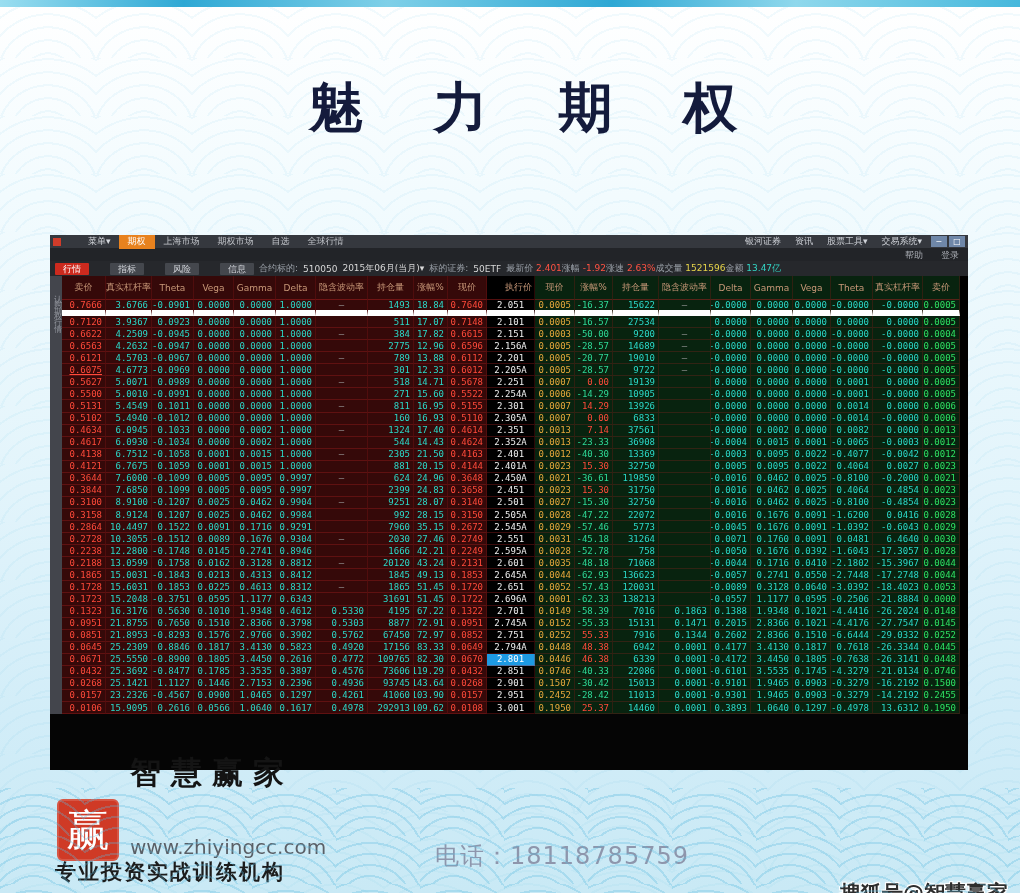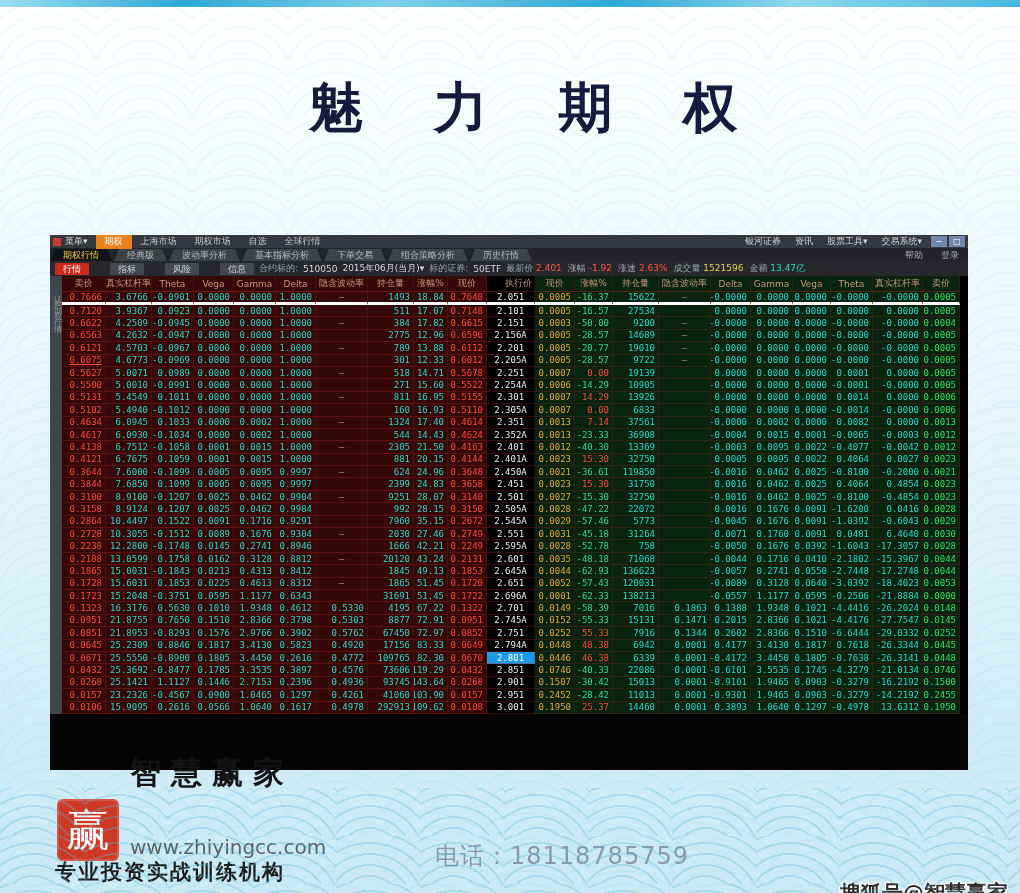--- a/index.html
+++ b/index.html
@@ -18,21 +18,21 @@
   .top-strip{position:absolute;left:0;top:0;width:1020px;height:7px;
     background:linear-gradient(90deg,#9adef0,#2ea8d4 18%,#7fd0e8 38%,#2ea8d4 60%,#8fd8ec 78%,#46b8dc 100%);}
   .slide-title{position:absolute;top:72px;left:0;width:1020px;text-align:center;margin:0;
     font-size:54px;font-weight:900;color:#141b3c;letter-spacing:26px;padding-left:26px;
     font-family:"DejaVu Sans","Liberation Sans",sans-serif;}
 
   
   .app{position:absolute;left:50px;top:235px;width:918px;height:535px;background:#000;font-size:9px;}
   .menubar{height:13px;background:#35383e;display:flex;align-items:center;color:#c0c3c8;}
   .logo-sq{width:8px;height:8px;background:#d03c2a;margin:0 4px 0 3px;flex:0 0 auto;}
-  .menu-label{padding-right:8px;color:#d6d9de;}
+  .menu-label{padding-right:8px;color:#d6d9de;margin-left:23px;}
   .menu-item{padding:0 9px;height:14px;line-height:13px;cursor:default;}
   .menu-item.active{background:#e8821e;color:#fff;}
   .mb-spacer{flex:1;}
   .mb-right{padding:0 7px;color:#cfd2d8;}
   .win-btn{width:16px;height:11px;background:#6f87a8;color:#fff;display:flex;align-items:center;justify-content:center;font-size:8px;margin-left:2px;}
   .win-btn:last-child{margin-right:3px;}
 
   .tabrow{height:13px;background:#222428;display:flex;align-items:flex-end;}
   .tab{height:12px;line-height:12px;padding:0 13px;color:#b8bac0;background:#3e4148;margin-right:2px;
     clip-path:polygon(5px 0,calc(100% - 5px) 0,100% 100%,0 100%);}
@@ -44,36 +44,36 @@
   .tb-btn{padding:0 8px;height:12px;line-height:12px;background:#44474d;color:#d0d3d8;border-radius:1px;}
   .tb-btn.active{background:#cc2a1e;color:#fff;}
   .tb-val{color:#d8d8d8;}
   .s-red{color:#ff5242;} .s-yellow{color:#e6d44a;} .s-cyan{color:#33d6c6;}
 
   .quote{display:flex;height:438px;background:#000;}
   .gutter{width:12px;background:#43454c;writing-mode:vertical-rl;text-orientation:upright;
     font-size:8px;color:#90939b;letter-spacing:6px;padding-top:12px;box-sizing:border-box;}
   .grid-wrap{width:898px;display:flex;flex-direction:column;
     --cols:44px 46px 42px 40px 42px 40px 52px 46px 34px 39px 48px 40px 38px 46px 52px 40px 42px 38px 42px 50px 37px;}
-  .hrow{height:16px;display:grid;grid-template-columns:var(--cols);border-radius:7px;}
+  .hrow{height:24px;display:grid;grid-template-columns:var(--cols);border-radius:7px;}
   .rows{flex:1;display:flex;flex-direction:column;}
   .row{flex:1;display:grid;grid-template-columns:var(--cols);}
   .cell,.hc{display:flex;align-items:center;justify-content:flex-end;padding-right:3px;box-sizing:border-box;
     overflow:hidden;white-space:nowrap;font-family:"DejaVu Sans Mono","Liberation Mono",monospace;font-size:9px;
     border-right:1px solid rgba(150,25,25,.28);border-bottom:1px solid rgba(185,35,35,.32);}
   .hc{justify-content:center;padding:0;background:#000;color:#c89878;font-family:"DejaVu Sans","Liberation Sans",sans-serif;border-bottom:1px solid rgba(185,35,35,.45);}
   .bgl{background:#350909;} .bgs{background:#000;padding-left:16px;} .bgr{background:#08230f;}
   .bgr.cell{border-bottom-color:rgba(160,35,35,.28);}
   .v-red{color:#ff4a3a;} .v-cyan{color:#2bd8c8;} .v-orange{color:#e8a83c;}
   .v-green{color:#2ee062;} .v-pos{color:#ff4a3a;} .v-neg{color:#2ed896;}
   .v-dash{color:#9a9a9a;justify-content:center;padding:0;}
   .v-strike{color:#eeeeee;justify-content:center;padding:0;}
   .v-strike.sel{background:#1d9ae3;color:#fff;}
   .u{text-decoration:underline;}
-  .bluerow .cell{border-bottom:3px solid #ffffff;}
+  .bluerow .cell{border-bottom:6px solid #ffffff;}
   .quote-fill{flex:1;background:#000;}
   .app-footer{height:56px;background:#050505;}
 
   
   .seal{position:absolute;left:57px;top:799px;width:62px;height:62px;background:#cf3a26;border-radius:6px;
     color:#fff;font-size:44px;display:flex;align-items:center;justify-content:center;
     font-family:"DejaVu Serif","Liberation Serif",serif;box-shadow:inset 0 0 0 2px rgba(255,255,255,.15);}
   .brand-name{position:absolute;left:130px;top:752px;font-size:31px;font-weight:bold;color:#141414;letter-spacing:10px;}
   .brand-url{position:absolute;left:130px;top:835px;font-size:20px;color:#5a5f66;}
   .brand-tagline{position:absolute;left:55px;top:858px;font-size:21px;font-weight:bold;color:#1c1c1c;
@@ -108,49 +108,40 @@
         <span class="mb-right">股票工具▾</span>
         <span class="mb-right">交易系统▾</span>
       </span>
     <span style="display:flex;">
         <span class="win-btn">─</span>
         <span class="win-btn">□</span>
       </span>
   </div>
 
   <div class="tabrow">
-    <span style="display:flex;align-items:flex-end;">
-        <span class="tab active">期权行情</span>
-        <span class="tab">经典版</span>
-        <span class="tab">波动率分析</span>
-        <span class="tab">基本指标分析</span>
-        <span class="tab">下单交易</span>
-        <span class="tab">组合策略分析</span>
-        <span class="tab">历史行情</span>
-      </span>
     <span class="tab-spacer"></span>
     <span style="display:flex;">
         <span class="tab-link">帮助</span>
         <span class="tab-link">登录</span>
       </span>
   </div>
 
   <div class="toolbar">
     <span style="display:flex;gap:21px;">
         <span class="tb-btn active">行情</span>
         <span class="tb-btn">指标</span>
         <span class="tb-btn">风险</span>
         <span class="tb-btn">信息</span>
       </span>
     <span>合约标的:</span>
     <span class="tb-val">510050</span>
     <span class="tb-val">2015年06月(当月)▾</span>
     <span>标的证券:</span>
     <span class="tb-val">50ETF</span>
-    <span style="display:flex;gap:6px;">
+    <span style="display:flex;">
         <span class=""><span class="">最新价 </span><span class="s-red">2.401</span></span>
         <span class=""><span class="">涨幅 </span><span class="s-red">-1.92</span></span>
         <span class=""><span class="">涨速 </span><span class="s-red">2.63%</span></span>
         <span class=""><span class="">成交量 </span><span class="s-yellow">1521596</span></span>
         <span class=""><span class="">金额 </span><span class="s-cyan">13.47亿</span></span>
       </span>
   </div>
 
   <div class="quote">
     <div class="gutter">认购期权行情</div>

